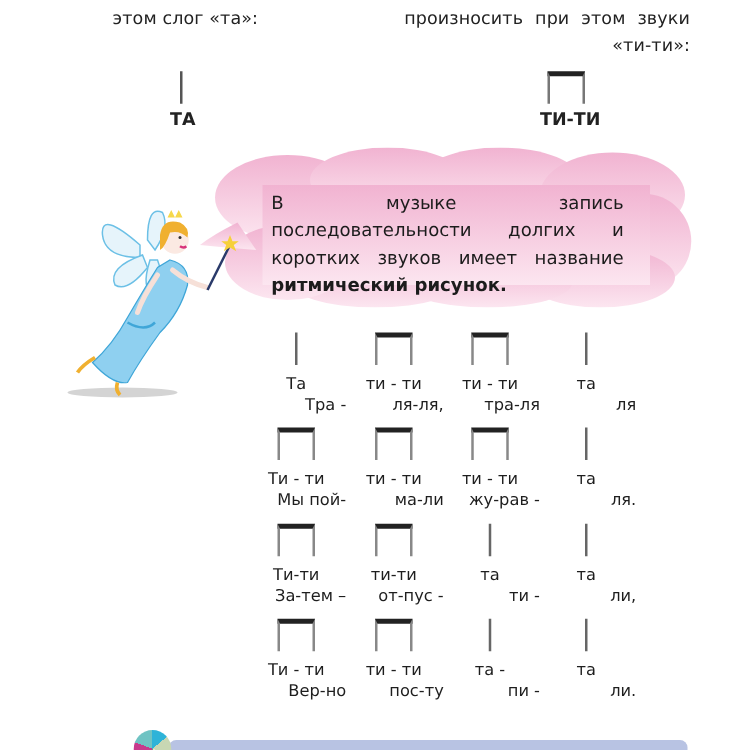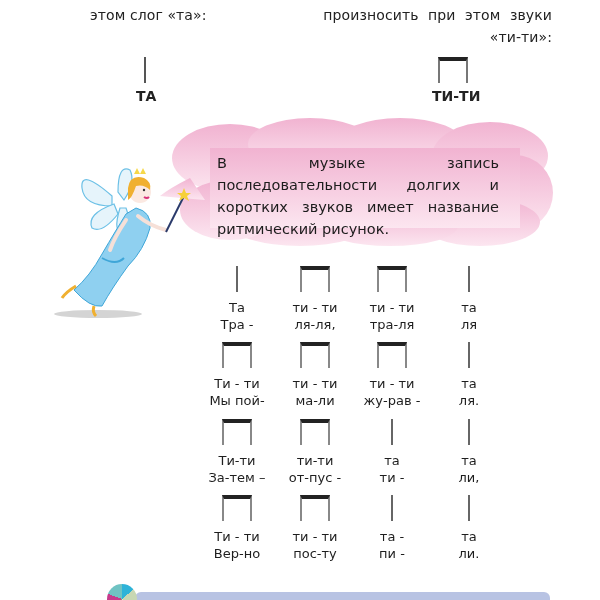--- a/index.html
+++ b/index.html
@@ -10,30 +10,30 @@
     #intro-left { left: 66px; top: 4px; margin-left: 24px; }
     #intro-right { left: 322px; top: 4px; width: 230px; word-spacing: 5px; text-align: right; }
 
     .note-quarter { position: absolute; width: 2px; height: 26px; background: #555; }
     .note-pair { position: absolute; width: 30px; height: 26px; border-left: 2px solid #777; border-right: 2px solid #777; border-top: 4px solid #222; }
 
     .demo-label { position: absolute; font-weight: bold; font-size: 14px; color: #222; }
 
     #cloud { position: absolute; left: 160px; top: 118px; width: 395px; height: 128px; }
     #cloud-text { position: absolute; left: 217px; top: 152px; width: 282px; font-size: 14.5px; line-height: 22px; color: #1c1c1c; text-align: justify; text-align-last: left; }
-    #cloud-text b { font-weight: normal; }
+    #cloud-text b { font-weight: bold; }
 
     #fairy { position: absolute; left: 40px; top: 158px; width: 160px; height: 162px; }
 
     .rhythm-cell { position: absolute; width: 80px; height: 78px; }
     .rhythm-cell .sym { position: absolute; top: 0; left: 50%; transform: translateX(-50%); }
     .rhythm-cell .sym.quarter { width: 2px; height: 26px; background: #666; }
     .rhythm-cell .sym.pair { width: 30px; height: 26px; border-left: 2px solid #888; border-right: 2px solid #888; border-top: 4px solid #222; }
     .rhythm-cell .syll { position: absolute; top: 33px; left: 0; width: 100%; text-align: center; font-size: 13px; line-height: 17px; color: #1e1e1e; }
-    .rhythm-cell .lyric { position: absolute; top: 50px; left: 0; width: 100%; text-align: center; font-size: 13px; line-height: 17px; color: #1e1e1e; }
+    .rhythm-cell .lyric { position: absolute; top: 50px; left: 0; width: 100%; text-align: right; font-size: 13px; line-height: 17px; color: #1e1e1e; }
 
     #bottom-bar { position: absolute; left: 135px; top: 592px; width: 415px; height: 14px; background: #b8c3e3; border-radius: 6px 6px 0 0; }
     #disc { position: absolute; left: 107px; top: 584px; width: 30px; height: 30px; border-radius: 50%;
       background: conic-gradient(#2eb3d8 0deg 50deg, #c8d7b3 50deg 110deg, #e6e3d2 110deg 170deg, #8a9a6a 170deg 230deg, #c73a8c 230deg 290deg, #6fc3c3 290deg 360deg); }
   </style>
 </head>
 <body>
 
 <div id="intro-left" class="intro-text">этом слог «та»:</div>
 <div id="intro-right" class="intro-text">произносить при этом звуки «ти-ти»:</div>

